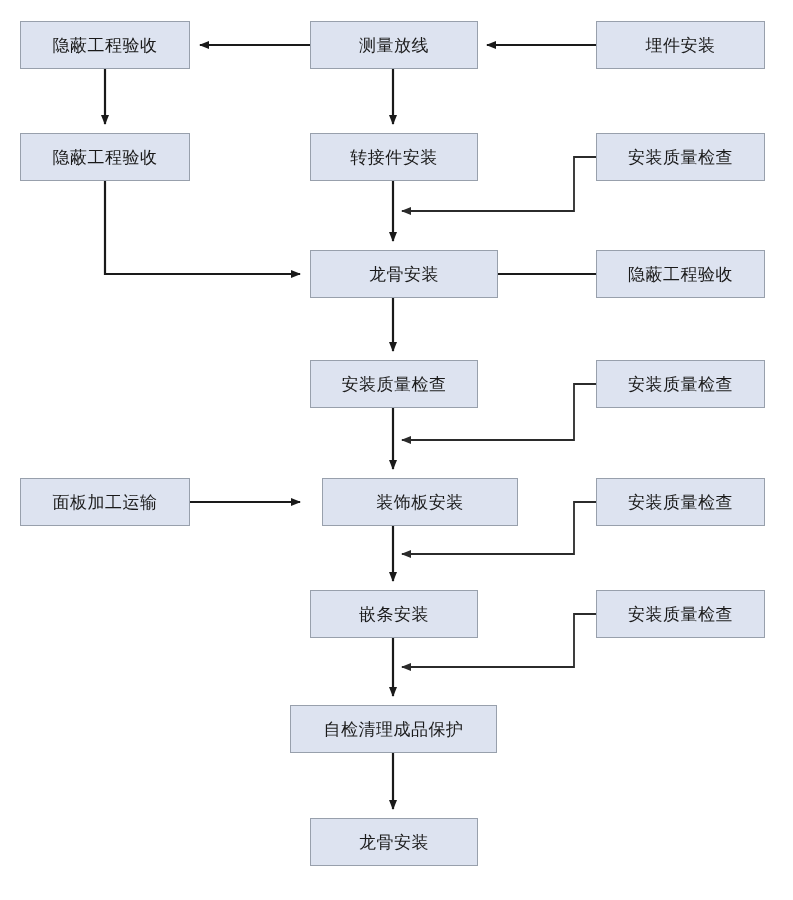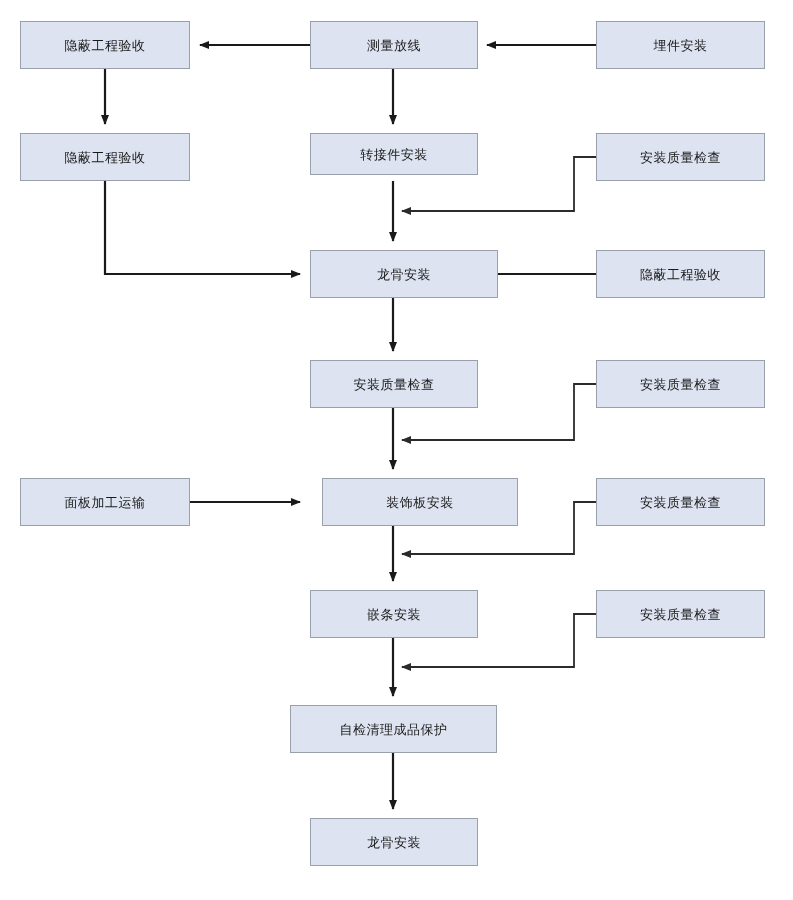--- a/index.html
+++ b/index.html
@@ -27,21 +27,21 @@
     pointer-events: none;
   }
   .node {
     position: absolute;
     box-sizing: border-box;
     background: #dde3f0;
     border: 1px solid #98a0ac;
     display: flex;
     align-items: center;
     justify-content: center;
-    font-size: 13px;
+    font-size: 17px;
     line-height: 1;
     color: #1a1a1a;
     letter-spacing: 0.5px;
     white-space: nowrap;
     font-family: "DejaVu Sans", "Liberation Sans", sans-serif;
   }
   .node-label {
     display: block;
   }
 </style>
@@ -101,21 +101,21 @@
   <div class="node" style="left:596px; top:21px; width:169px; height:48px;">
     <span class="node-label">埋件安装</span>
   </div>
   <div class="node" style="left:310px; top:21px; width:168px; height:48px;">
     <span class="node-label">测量放线</span>
   </div>
 
   <div class="node" style="left:20px; top:133px; width:170px; height:48px;">
     <span class="node-label">隐蔽工程验收</span>
   </div>
-  <div class="node" style="left:310px; top:133px; width:168px; height:42px;text-align:center;">
+  <div class="node" style="left:310px; top:133px; width:168px; height:48px;text-align:center;">
     <span class="node-label">转接件安装</span>
   </div>
   <div class="node" style="left:596px; top:133px; width:169px; height:48px;">
     <span class="node-label">安装质量检查</span>
   </div>
 
   <div class="node" style="left:310px; top:250px; width:188px; height:48px;">
     <span class="node-label">龙骨安装</span>
   </div>
   <div class="node" style="left:596px; top:250px; width:169px; height:48px;">

